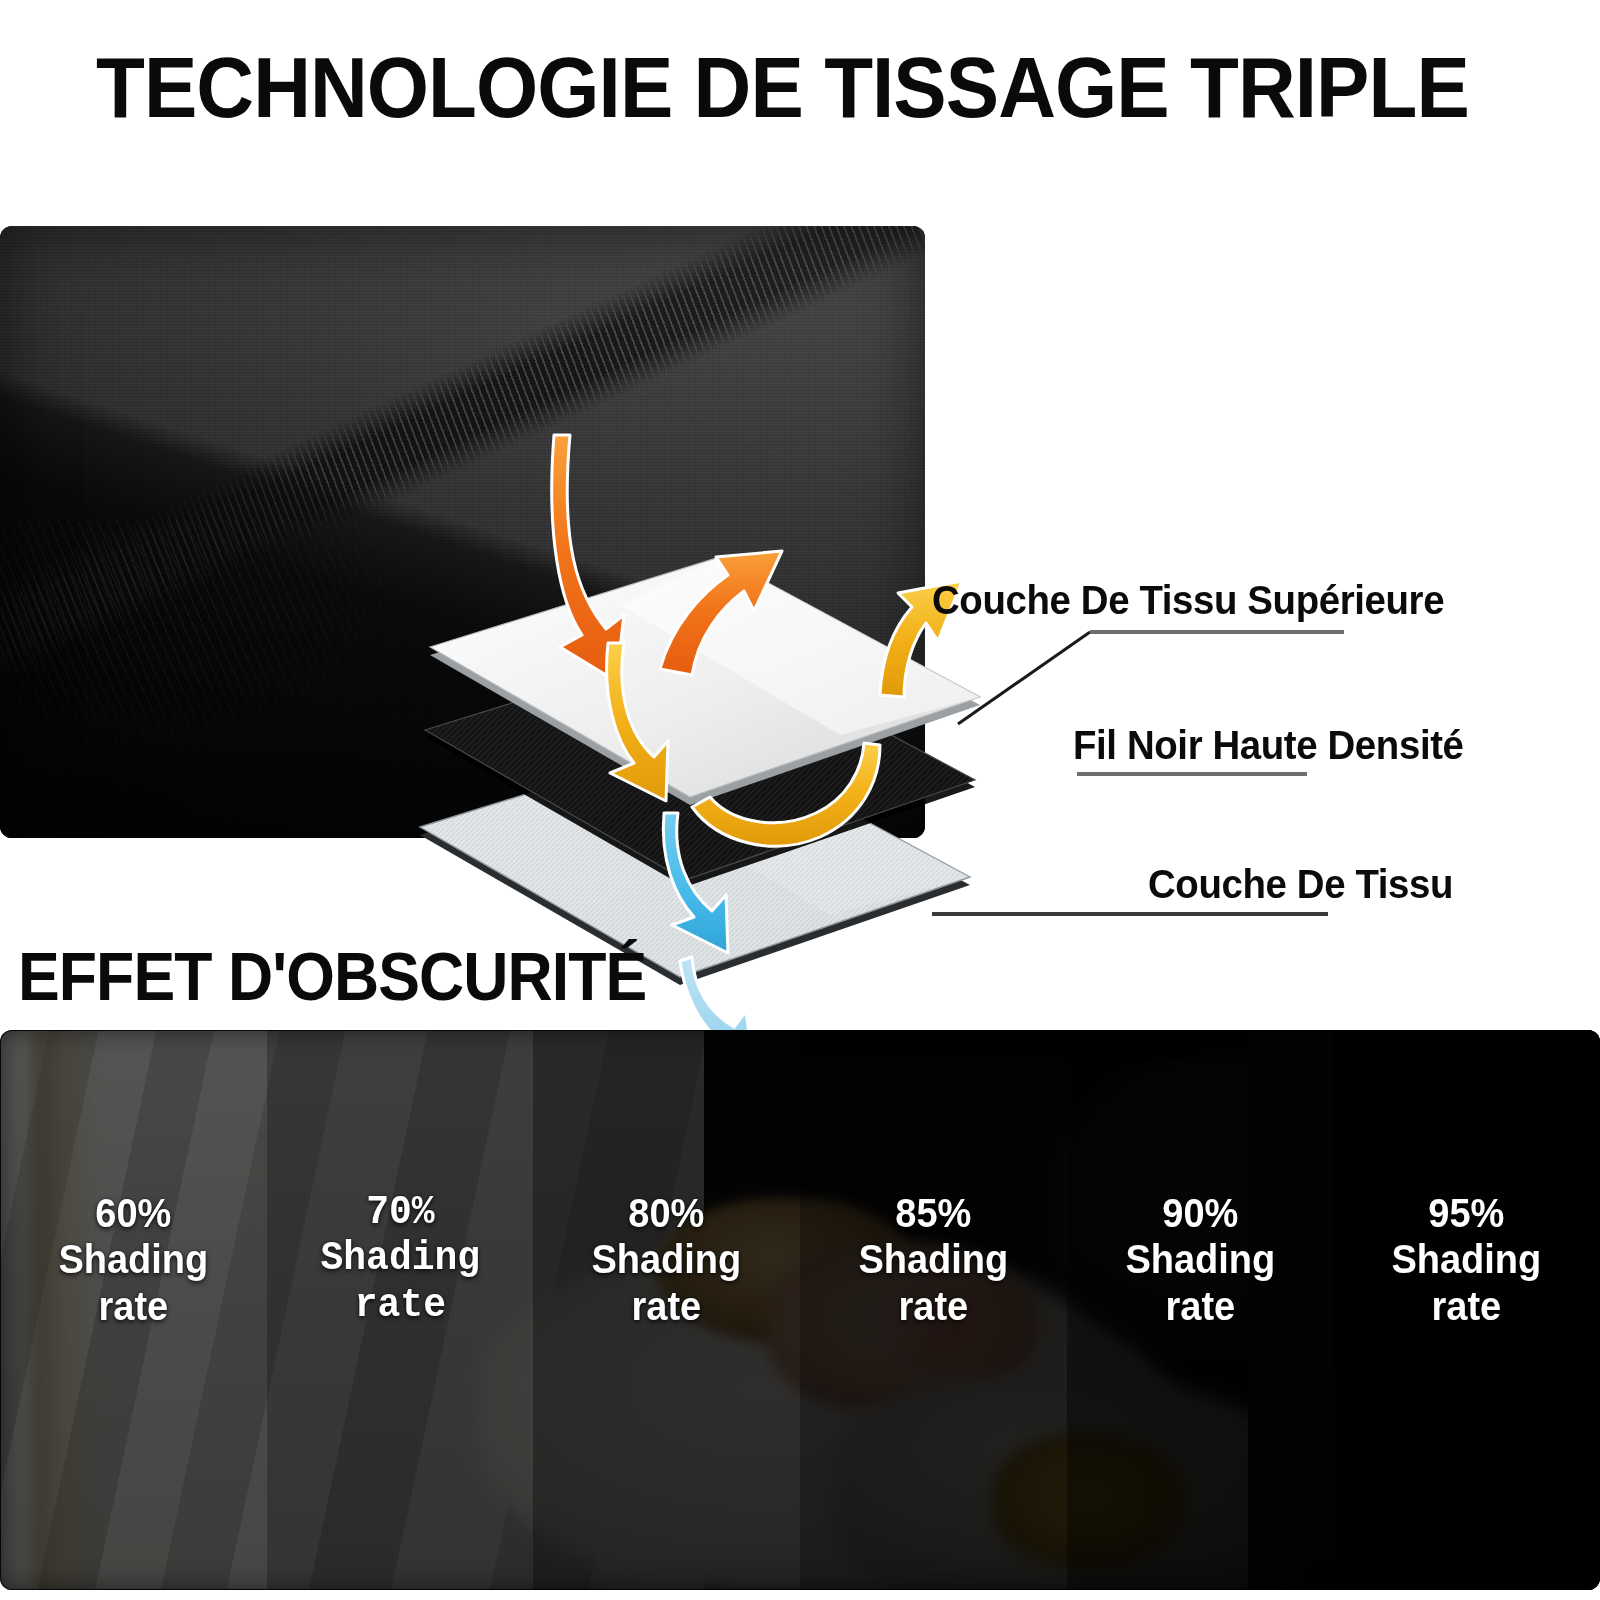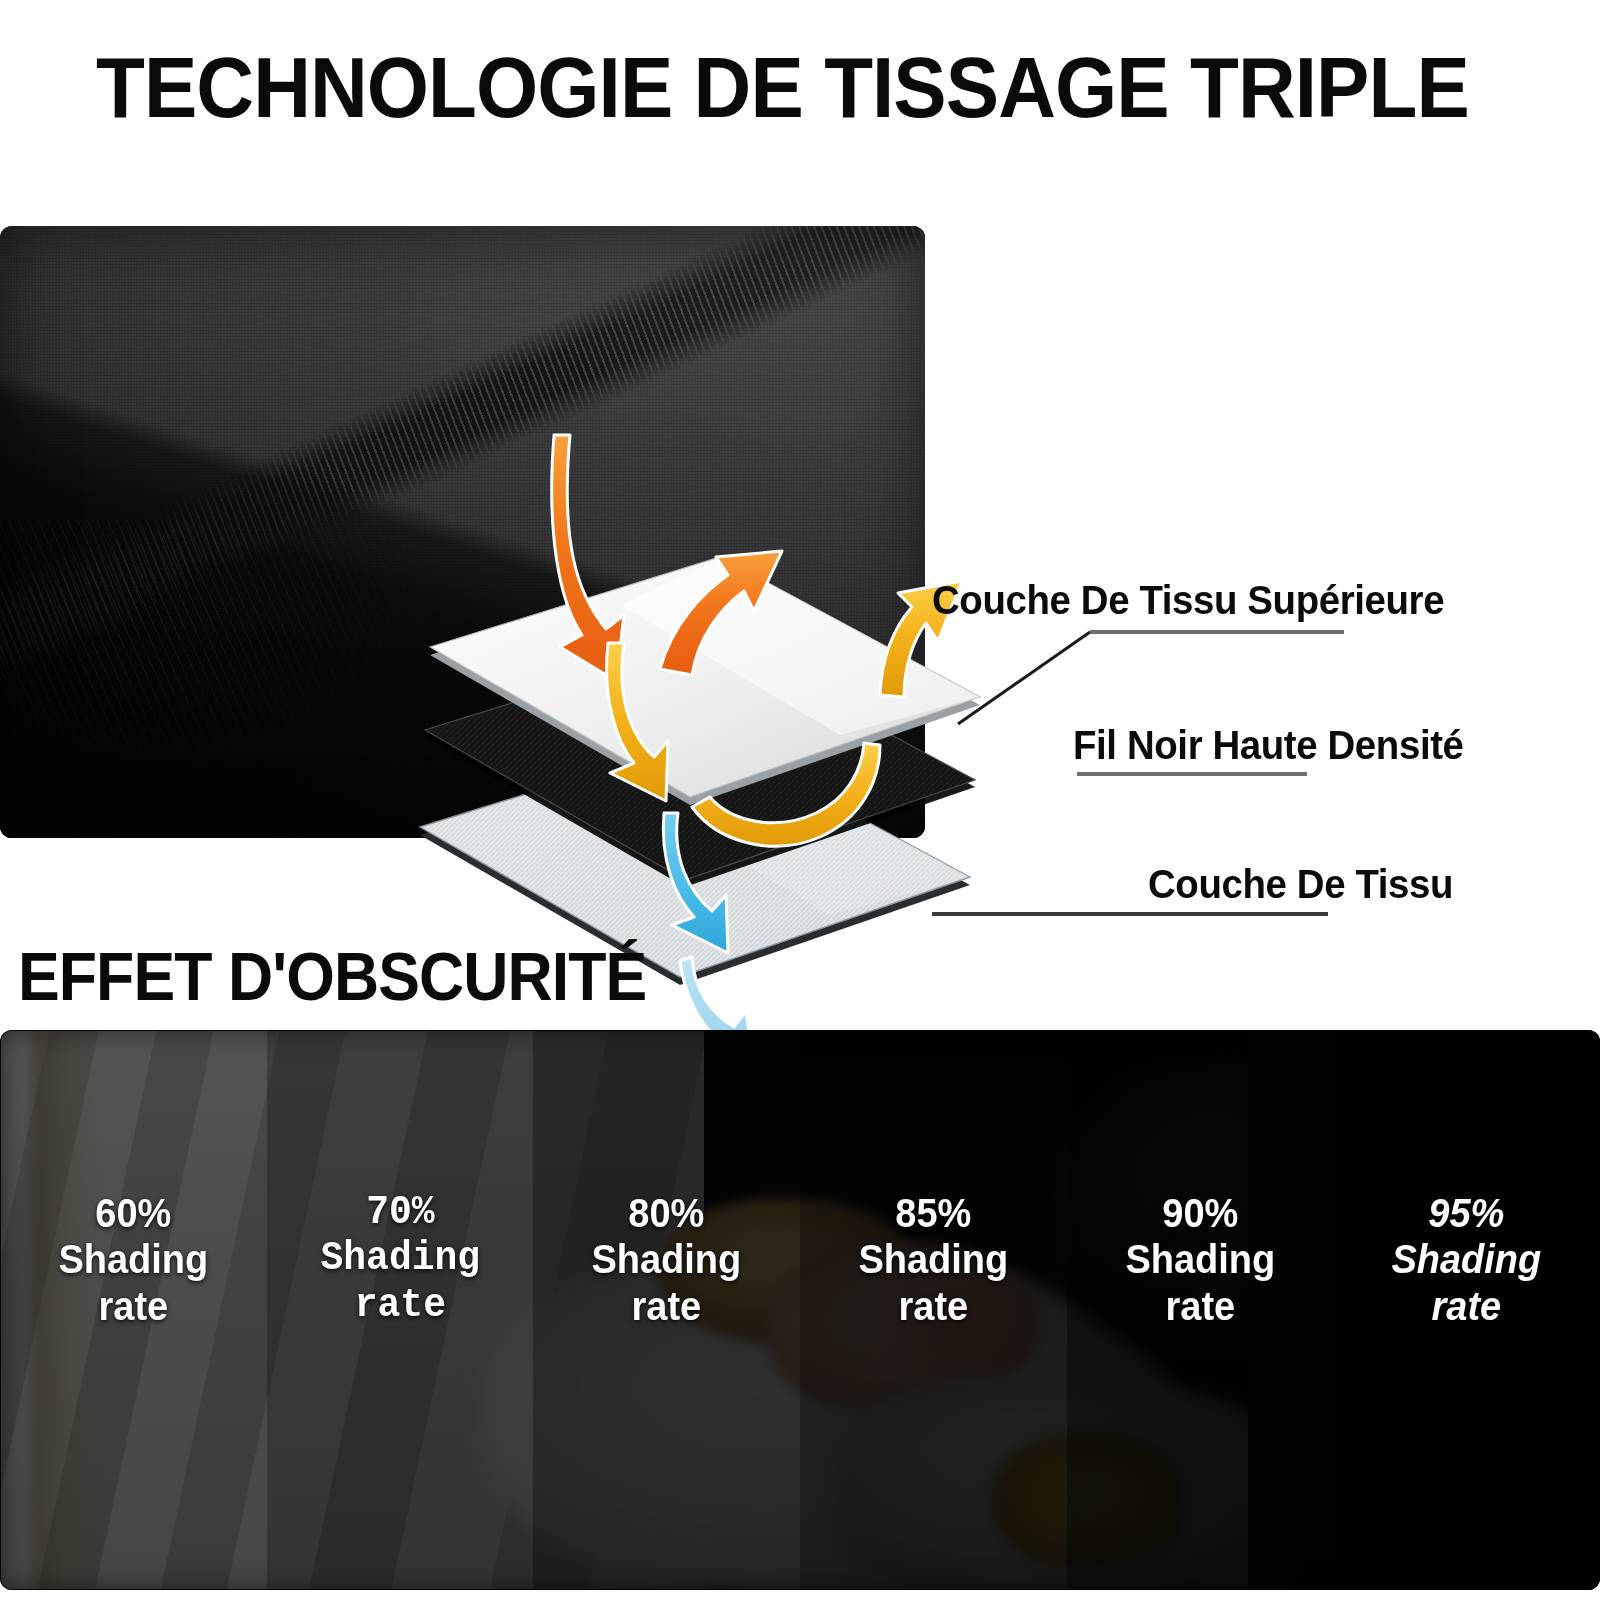--- a/index.html
+++ b/index.html
@@ -452,21 +452,21 @@
         </div>
       </div>
       <div class="sp-strip" style="width: 16.6667%;">
         <div class="tint" style="opacity: 0.915;"></div>
         <div class="caption">
           <span class="pct">90%</span>
           <span class="l1">Shading</span>
           <span class="l2">rate</span>
         </div>
       </div>
-      <div class="sp-strip" style="width: 16.6667%; font-style: italic;">
+      <div class="sp-strip" style="width: 16.6667%;">
         <div class="tint" style="opacity: 0.955;"></div>
         <div class="caption">
           <span class="pct">95%</span>
           <span class="l1">Shading</span>
           <span class="l2">rate</span>
         </div>
       </div>
     </div>
   <div class="sp-edge"></div>
 </div>

